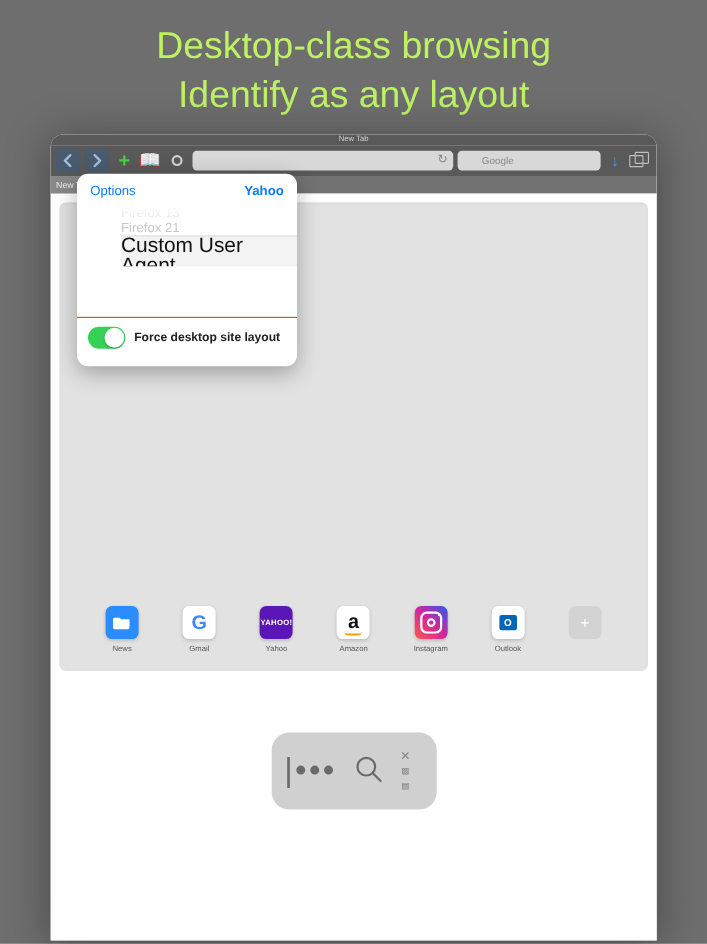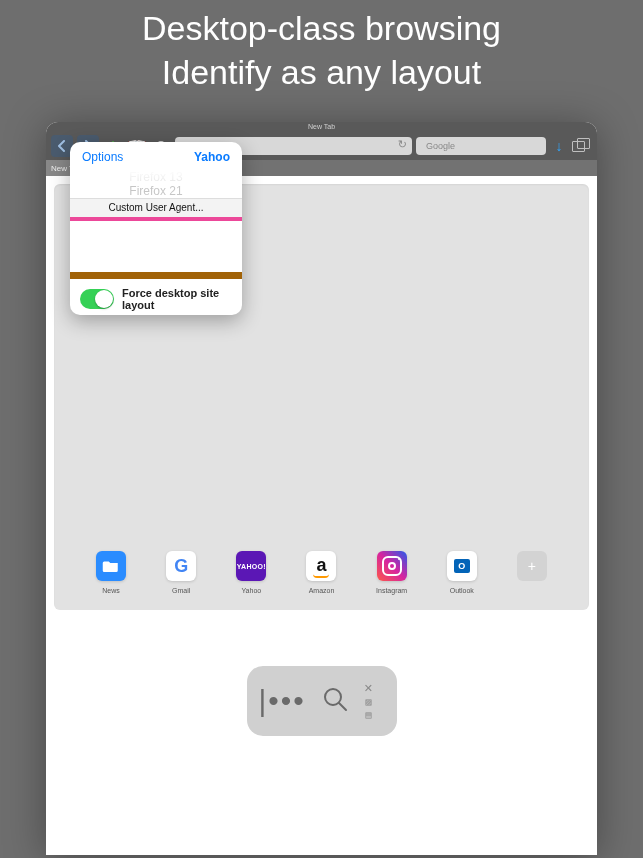--- a/index.html
+++ b/index.html
@@ -1,34 +1,34 @@
 <!DOCTYPE html>
 <html><head>
 <meta charset="utf-8">
 <style>
 * { margin:0; padding:0; box-sizing:border-box; }
 body { width:643px; height:858px; background:#6e6e6e; font-family:-apple-system, BlinkMacSystemFont, "Helvetica Neue", Arial, sans-serif; overflow:hidden; position:relative; }
 
-.hero { text-align:center; color:#ffffff; padding:6px 0 18px; font-weight:300; }
+.hero { text-align:center; color:#bef264; padding:20px 0 18px; font-weight:300; }
 .hero h1 { font-size:34px; font-weight:300; line-height:1.3; }
 .hero h2 { font-size:34px; font-weight:300; line-height:1.3; }
 
 .window { position:absolute; left:46px; top:122px; width:551px; height:733px; background:#fff; border-radius:12px 12px 0 0; box-shadow:0 4px 40px rgba(0,0,0,.35); overflow:hidden; }
 
 .titlebar { height:10px; background:#595959; color:#d0d0d0; text-align:center; font-size:7px; line-height:10px; }
 
 .toolbar { height:28px; background:#595959; display:flex; align-items:center; padding:0 5px; gap:4px; }
 .nav-btn { width:22px; height:22px; border-radius:4px; background:#4a5b6e; display:flex; align-items:center; justify-content:center; color:#9fbfe2; }
 .icon-plus { width:20px; text-align:center; font-size:18px; font-weight:bold; color:#4bcf3e; }
 .icon-book { width:20px; text-align:center; font-size:16px; color:#f7a03a; }
 .icon-circle { width:20px; height:20px; display:flex; align-items:center; justify-content:center; }
 .icon-circle span { display:block; width:10px; height:10px; border:2px solid #d0d0d0; border-radius:50%; }
 .url-field { flex:1 1 auto; height:18px; background:#d8d8d8; border-radius:4px; position:relative; }
 .url-reload { position:absolute; right:5px; top:1px; font-size:11px; color:#888; }
-.search-field { width:130px; height:18px; background:#d8d8d8; border-radius:4px; padding:0 10px; font-size:9px; color:#888; line-height:18px; }
+.search-field { width:130px; height:18px; background:#d8d8d8; border-radius:4px; padding:0 22px; font-size:9px; color:#888; line-height:18px; }
 .icon-down { width:18px; text-align:center; color:#2fa6ff; font-size:14px; }
 .icon-tabs { width:20px; height:16px; position:relative; }
 .icon-tabs::before, .icon-tabs::after { content:""; position:absolute; border:1.5px solid #bfbfbf; width:11px; height:9px; border-radius:1px; }
 .icon-tabs::before { left:0; top:3px; }
 .icon-tabs::after { left:5px; top:0; }
 
 .tabstrip { height:16px; background:#727272; display:flex; align-items:stretch; }
 .tab { width:60px; background:#888; color:#eee; font-size:8px; display:flex; align-items:center; padding:0 5px; border-right:1px solid #666; }
 
 .content { position:absolute; top:54px; left:0; right:0; bottom:0; background:#fff; }
@@ -49,30 +49,30 @@
 .bm-amazon .a { color:#111; font-size:18px; font-weight:900; font-family:Arial; margin-bottom:-2px; }
 .bm-amazon .sm { width:16px; height:4px; border-bottom:2px solid #ff9900; border-radius:0 0 10px 10px; }
 .bm-insta { background:linear-gradient(45deg,#fd5949,#d6249f,#285AEB); position:relative; }
 .bm-insta .sq { position:absolute; inset:5px; border:2px solid #fff; border-radius:6px; }
 .bm-insta .ci { position:absolute; left:50%; top:50%; width:8px; height:8px; margin:-4px 0 0 -4px; border:2px solid #fff; border-radius:50%; }
 .bm-insta .dt { position:absolute; right:7px; top:7px; width:2px; height:2px; background:#fff; border-radius:50%; }
 .bm-outlook { background:#fff; }
 .bm-outlook .o { width:16px; height:14px; background:#0364b8; border-radius:2px; display:flex; align-items:center; justify-content:center; color:#fff; font-size:9px; font-weight:bold; position:relative; }
 
 
-.popover { position:absolute; left:24px; top:20px; width:172px; background:#fff; border-radius:10px; box-shadow:0 6px 20px rgba(0,0,0,.3); z-index:50; }
+.popover { position:absolute; left:24px; top:36px; width:200px; background:#fff; border-radius:10px; box-shadow:0 6px 20px rgba(0,0,0,.3); z-index:50; }
 .pop-hdr { display:flex; justify-content:space-between; padding:8px 12px 6px; font-size:12px; }
 .pop-opt { color:#0a7bff; font-weight:500; }
 .pop-apply { color:#0a7bff; font-weight:700; }
-.picker { height:56px; position:relative; overflow:hidden; text-align:center; }
+.picker { height:56px; position:relative; overflow:hidden; text-align:left;padding-left:40px; }
 .picker .row { font-size:12px; color:#999; line-height:14px; }
-.picker .row.sel { color:#111; font-size:10px; border-top:1px solid #ddd; border-bottom:4px solid #ec4899; line-height:18px; background:#f3f3f3; }
+.picker .row.sel { color:#111; font-size:19px; border-top:1px solid #ddd; border-bottom:4px solid #ec4899; line-height:18px; background:#f3f3f3; }
 .picker .fade-top { position:absolute; inset:0 0 auto 0; height:14px; background:linear-gradient(#fff,rgba(255,255,255,0)); }
 .pop-gap { height:46px; }
-.pop-toggle-row { display:flex; align-items:center; gap:8px; padding:8px 10px 4px; border-top:7px solid #a16207; }
+.pop-toggle-row { display:flex; align-items:center; gap:8px; padding:8px 10px 16px; border-top:1px solid #a16207; }
 .toggle { position:relative; width:34px; height:20px; background:#35d156; border-radius:20px; flex:none; }
 .toggle::after { content:""; position:absolute; right:1px; top:1px; width:18px; height:18px; background:#fff; border-radius:50%; box-shadow:0 1px 2px rgba(0,0,0,.3); }
 .pop-toggle-label { font-size:11px; font-weight:600; color:#222; }
 
 
 .dock { position:absolute; left:50%; transform:translateX(-50%); top:490px; width:150px; height:70px; background:#d0d0d0; border-radius:16px; display:flex; align-items:center; padding:0 12px; gap:14px; }
 .dock-cursor { font-size:30px; color:#6a6a6a; letter-spacing:2px; font-weight:300; }
 .dock-search { color:#6a6a6a; }
 .dock-mini { display:flex; flex-direction:column; gap:3px; align-items:center; }
 .dock-mini span { font-size:10px; color:#888; line-height:1; }

